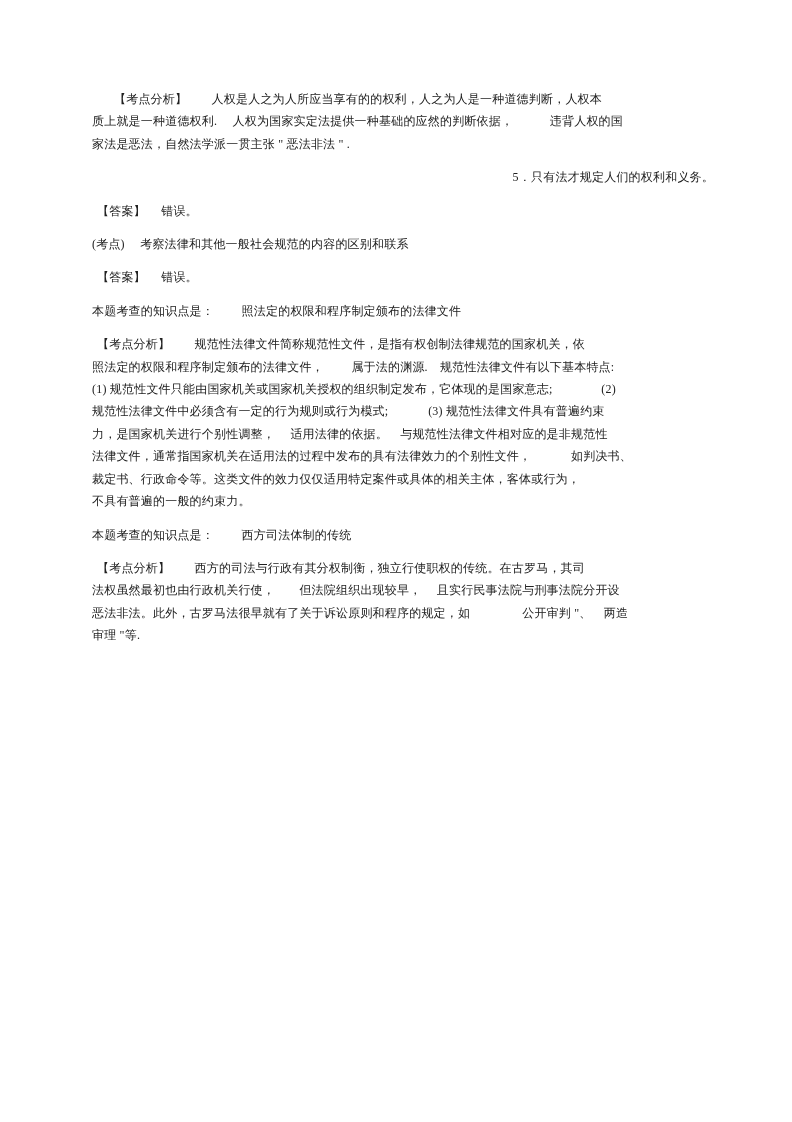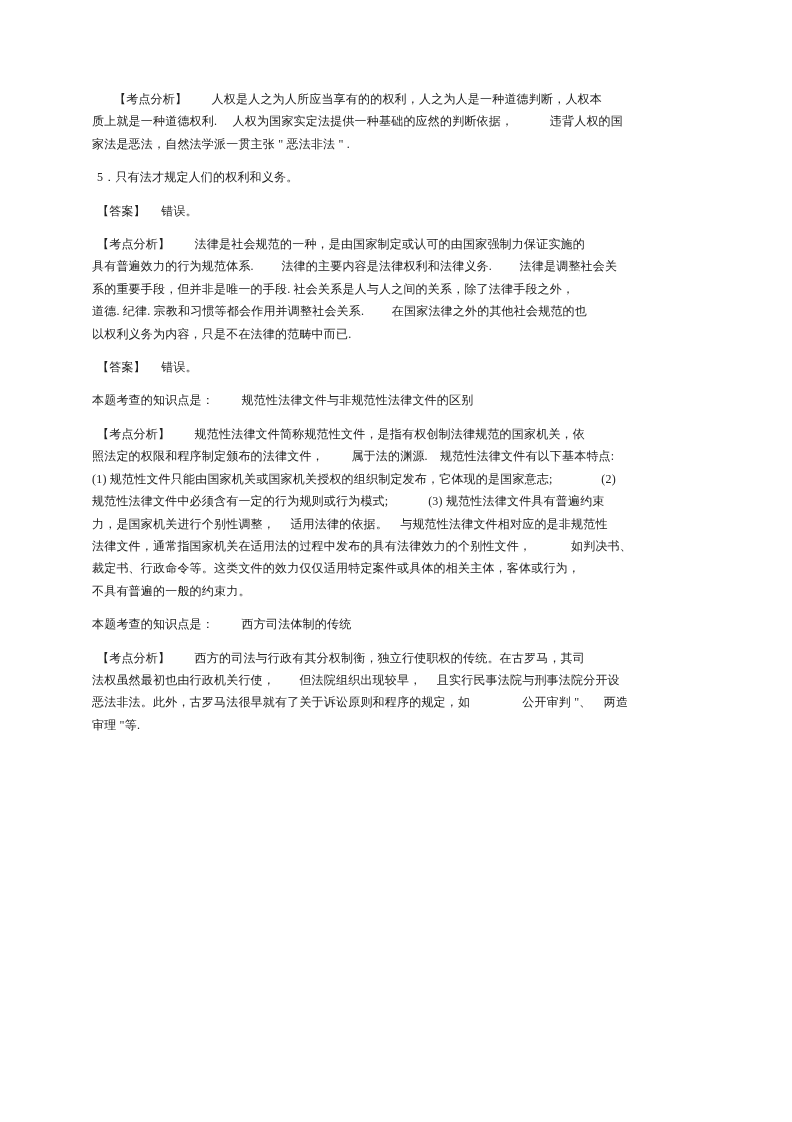--- a/index.html
+++ b/index.html
@@ -24,40 +24,36 @@
   .page p {
     margin: 0 0 11px 0;
     white-space: pre;        
     letter-spacing: 0.2px;
   }
   
   .ind   { text-indent: 5px; }
   
   .ind-lg { text-indent: 22px; }
   
-  .q { margin-top: 31px; }
+  .q { margin-top: 31px; text-align: right; }
 </style>
 </head>
 <body>
 
 <div class="page">
   <p class="ind-lg">【考点分析】　　人权是人之为人所应当享有的的权利，人之为人是一种道德判断，人权本
 质上就是一种道德权利.　 人权为国家实定法提供一种基础的应然的判断依据，　　　违背人权的国
 家法是恶法，自然法学派一贯主张 " 恶法非法 " .</p>
 
   <p class="q ind">5．只有法才规定人们的权利和义务。</p>
   <p class="ind">【答案】　 错误。</p>
-  <p class="ind">【考点分析】　　法律是社会规范的一种，是由国家制定或认可的由国家强制力保证实施的
-具有普遍效力的行为规范体系.　　 法律的主要内容是法律权利和法律义务.　　 法律是调整社会关
-系的重要手段，但并非是唯一的手段. 社会关系是人与人之间的关系，除了法律手段之外，
-道德. 纪律. 宗教和习惯等都会作用并调整社会关系.　　 在国家法律之外的其他社会规范的也
-以权利义务为内容，只是不在法律的范畴中而已.</p>
+  <p>(考点)　 考察法律和其他一般社会规范的内容的区别和联系</p>
 
   <p class="ind">【答案】　 错误。</p>
-  <p>本题考查的知识点是：　　 规范性法律文件与非规范性法律文件的区别</p>
+  <p>本题考查的知识点是：　　 照法定的权限和程序制定颁布的法律文件</p>
   <p class="ind">【考点分析】　　规范性法律文件简称规范性文件，是指有权创制法律规范的国家机关，依
 照法定的权限和程序制定颁布的法律文件，　　 属于法的渊源.　规范性法律文件有以下基本特点:
 (1) 规范性文件只能由国家机关或国家机关授权的组织制定发布，它体现的是国家意志;　　　　(2)
 规范性法律文件中必须含有一定的行为规则或行为模式;　　　 (3) 规范性法律文件具有普遍约束
 力，是国家机关进行个别性调整，　 适用法律的依据。　与规范性法律文件相对应的是非规范性
 法律文件，通常指国家机关在适用法的过程中发布的具有法律效力的个别性文件，　　　 如判决书、
 裁定书、行政命令等。这类文件的效力仅仅适用特定案件或具体的相关主体，客体或行为，
 不具有普遍的一般的约束力。</p>
 
   <p>本题考查的知识点是：　　 西方司法体制的传统</p>

